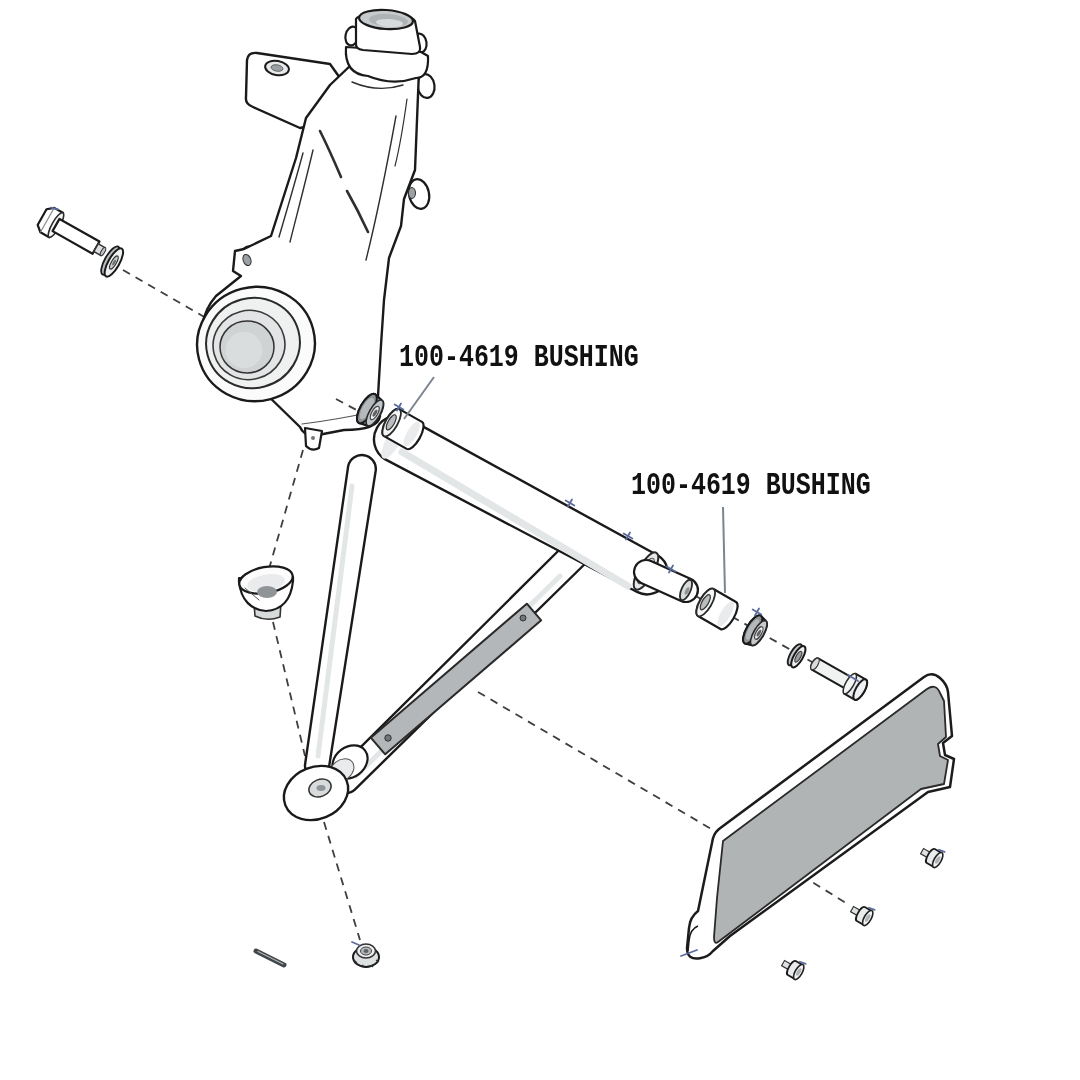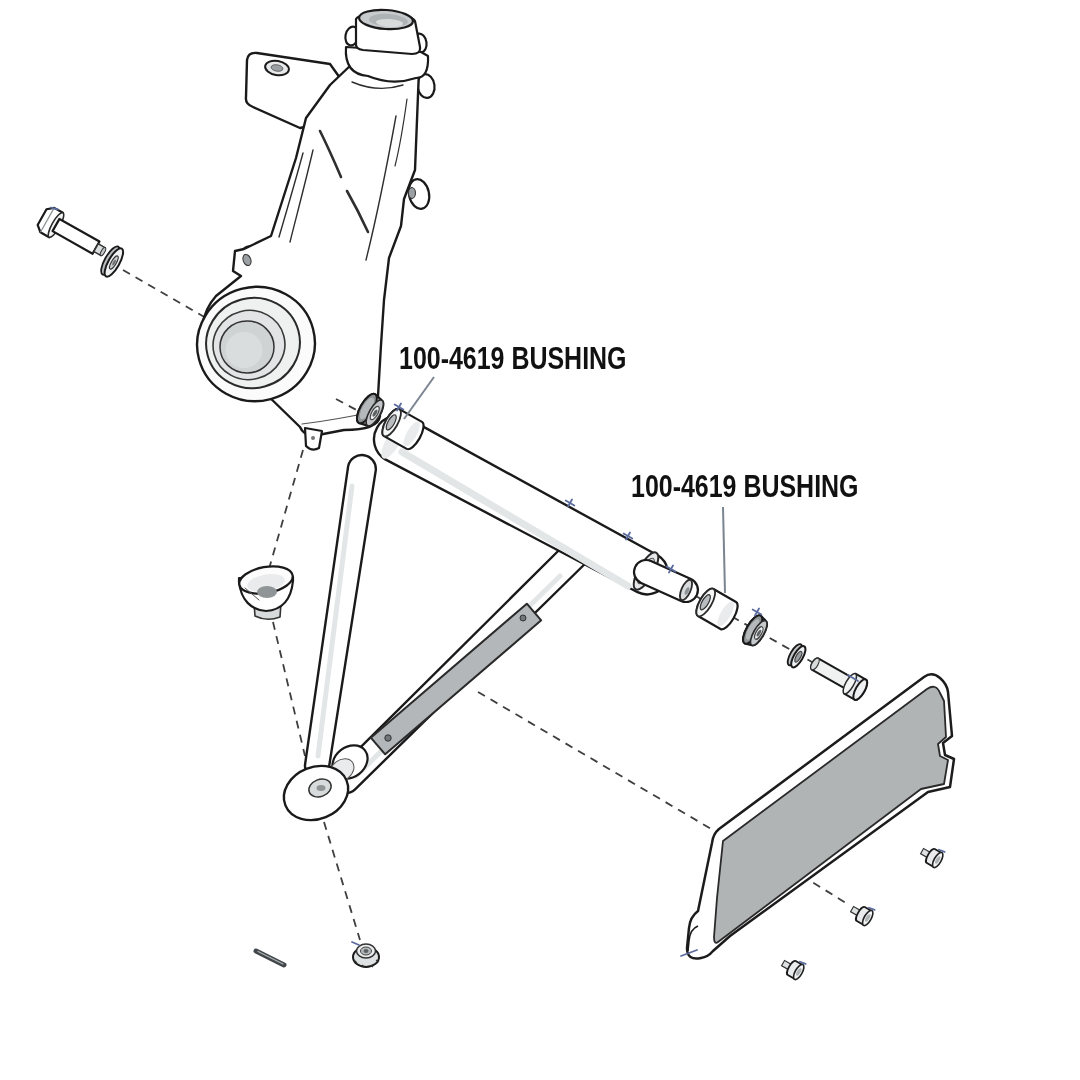--- a/index.html
+++ b/index.html
@@ -1,17 +1,17 @@
 <!DOCTYPE html>
 <html><head>
 <meta charset="utf-8">
 <style>
   html,body{margin:0;padding:0;background:#fff;}
   .stage{position:relative;width:1080px;height:1080px;background:#fff;overflow:hidden;
-         font-family:Liberation Sans, sans-serif;}
+         font-family:Liberation Mono, monospace;}
   .stage svg{position:absolute;left:0;top:0;}
   .part-label{position:absolute;font-weight:700;font-size:32px;line-height:1;color:#111;
               white-space:nowrap;transform:scaleX(0.78);transform-origin:0 0;letter-spacing:0px;}
   
   .o   {fill:#fff;stroke:#1a1a1a;stroke-width:2.4;stroke-linejoin:round;}
   .o2  {fill:#fff;stroke:#1a1a1a;stroke-width:2.2;stroke-linejoin:round;}
   .ln  {fill:none;stroke:#2f2f2f;stroke-linecap:round;}
   .lt  {fill:none;stroke:#555;stroke-linecap:round;}
   .dash{fill:none;stroke:#3f3f3f;stroke-width:1.8;stroke-dasharray:8 6.5;}
   .leader{fill:none;stroke:#7b8591;stroke-width:2;}

